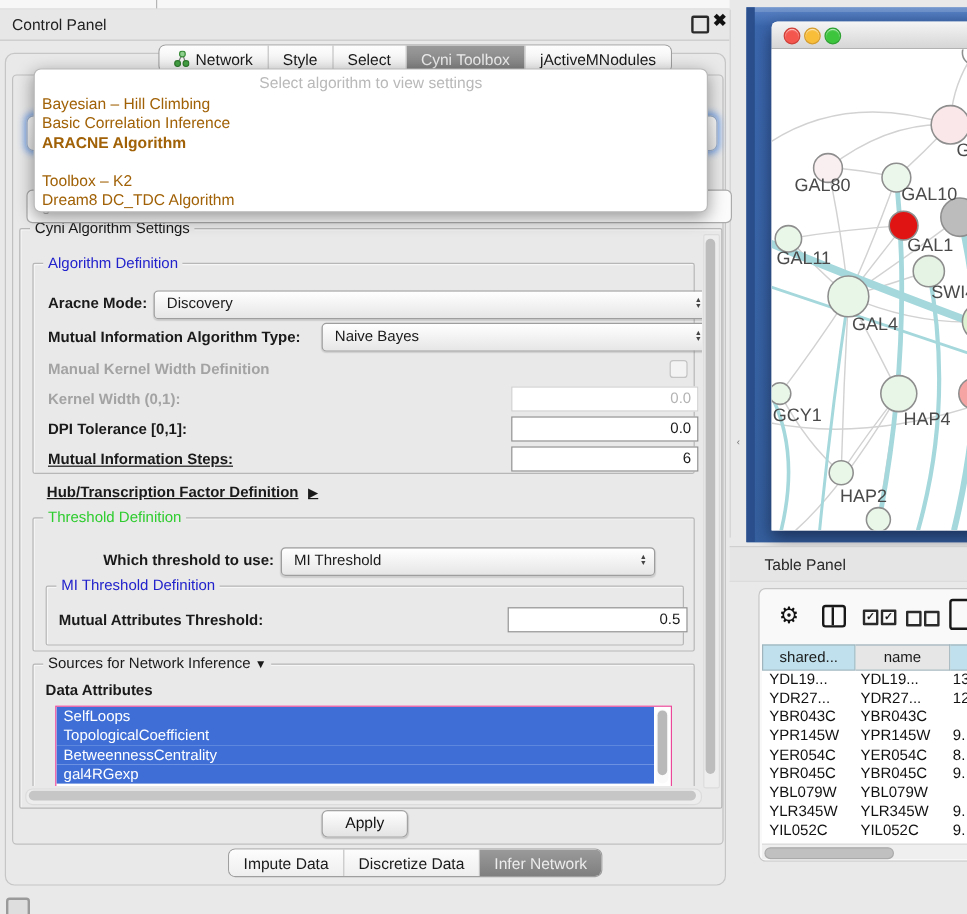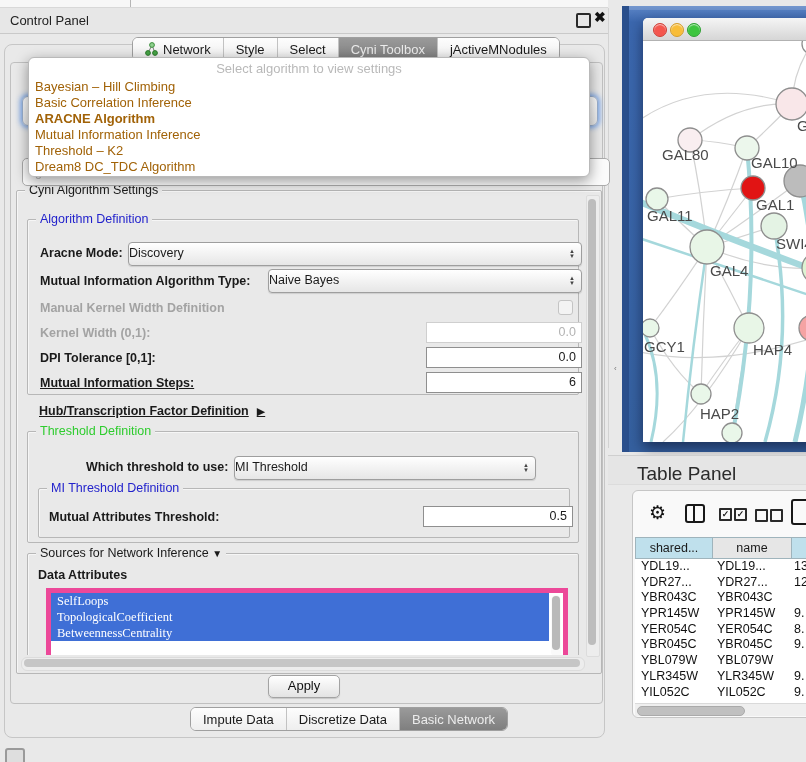--- a/index.html
+++ b/index.html
@@ -31,39 +31,39 @@
   
   .group{position:absolute;border:1px solid #b7b7b7;border-radius:2px;box-shadow:inset 1px 1px 0 #f6f6f6;}
   .legend{position:absolute;top:-8px;left:8px;background:#e9e9e9;padding:0 4px;font-size:12.5px;color:#1a1a1a;white-space:nowrap;}
   .legend.blue{color:var(--legend-blue);}
   .legend.green{color:var(--legend-green);}
 
   .lbl{position:absolute;font-size:12.5px;font-weight:bold;color:#1a1a1a;white-space:nowrap;}
   .lbl.dis{color:#a3a3a3;}
 
   .combo{position:absolute;height:22px;border:1px solid #9e9e9e;border-radius:4px;
-    background:linear-gradient(#ffffff,#e6e6e6);font-size:12.5px;line-height:21px;padding-left:0;
+    background:linear-gradient(#ffffff,#e6e6e6);font-size:12.5px;line-height:21px;padding-left:10px;
     box-shadow:0 1px 1px rgba(0,0,0,.12);}
   .combo .arrows{position:absolute;right:6px;top:1px;height:20px;display:flex;flex-direction:column;
     align-items:center;justify-content:center;font-size:6px;line-height:5px;color:#444;}
 
   .field{position:absolute;background:#fff;border:1px solid #8f8f8f;text-align:right;
     padding:0 5px;font-size:12.5px;line-height:19px;height:19px;}
   .field.dis{border-color:#cfcfcf;color:#b3b3b3;}
 
   .checkbox{position:absolute;width:13px;height:13px;border:1px solid #c4c4c4;border-radius:3px;background:#f3f3f3;}
 
   
   .vscroll{position:absolute;width:12px;background:#ededed;border:1px solid #dcdcdc;border-radius:2px;}
   .vscroll .thumb{position:absolute;left:1px;width:8px;background:#bdbdbd;border-radius:5px;}
   .hscroll{position:absolute;height:12px;background:#ededed;border:1px solid #dcdcdc;border-radius:6px;}
   .hscroll .thumb{position:absolute;top:1px;height:8px;background:#c6c6c6;border-radius:5px;}
 
   
-  .attr-list{position:absolute;background:#fff;border:5px solid #ec4899;overflow:hidden;font-family:Liberation Serif, serif;}
+  .attr-list{position:absolute;background:#fff;border:1px solid #ec4899;overflow:hidden;}
   .attr-item{height:16px;line-height:16px;font-size:12.5px;color:#fff;background:var(--selection-blue);
     padding-left:6px;width:492px;}
   .attr-scroll{position:absolute;right:2px;top:2px;width:10px;height:62px;background:#fafafa;border-radius:5px;}
   .attr-scroll .thumb{position:absolute;left:1px;top:1px;width:8px;height:54px;background:#b9b9b9;border-radius:5px;}
 
   
   .popup{left:0;top:57px;width:560px;height:118px;background:#fff;border:1px solid #b9b9b9;border-radius:6px;
     box-shadow:0 4px 14px rgba(0,0,0,.4);z-index:30;margin-left:28px;}
   .popup-prompt{position:absolute;top:3px;left:0;width:100%;text-align:center;font-size:13px;color:#b9b9b9;}
   .popup-item{position:absolute;left:6px;font-size:13px;color:#a16207;white-space:nowrap;}
@@ -96,21 +96,21 @@
     background:linear-gradient(#f5f5f5,#d6d6d6);border-bottom:1px solid #b2b2b2;}
   .tl{position:absolute;top:5px;width:12px;height:12px;border-radius:50%;box-shadow:inset 0 1px 1px rgba(255,255,255,.7);}
   .tl.red{left:10px;background:#f4564e;border:1px solid #ce4038;}
   .tl.yellow{left:27px;background:#f8bd39;border:1px solid #d49d2e;}
   .tl.green{left:44px;background:#3dc53e;border:1px solid #2fa133;}
   .net-canvas{position:absolute;left:0;top:23px;width:180px;height:401px;overflow:hidden;background:#fff;}
   .node-label{position:absolute;font-size:15px;color:#4a4a4a;white-space:nowrap;}
 
   .table-titlebar{position:absolute;left:0;top:455px;width:198px;height:28px;background:#e5e5e5;
     border-top:1px solid #cfcfcf;border-bottom:1px solid #dcdcdc;}
-  .table-title{position:absolute;left:29px;top:7px;font-size:19px;color:#2a2a2a;}
+  .table-title{position:absolute;left:29px;top:7px;font-size:13px;color:#2a2a2a;}
 
   .table-card{position:absolute;left:24px;top:490px;width:180px;height:226px;background:#f9f9f9;
     border:1px solid #c6c6c6;border-radius:6px;overflow:hidden;}
   .tb-toolbar{position:absolute;left:0;top:0;width:100%;height:46px;}
   .gear{position:absolute;left:16px;top:10px;font-size:19px;color:#111;}
   .split-icon{position:absolute;left:52px;top:13px;width:16px;height:15px;border:2px solid #181818;border-radius:3px;}
   .split-icon:after{content:"";position:absolute;left:6px;top:0;width:2px;height:15px;background:#181818;}
   .cb{position:absolute;width:9px;height:9px;border:2px solid #2a2a2a;border-radius:1px;font-size:9px;line-height:9px;
     font-weight:bold;color:#1a1a1a;text-align:center;}
   .doc-icon{position:absolute;left:158px;top:8px;width:22px;height:22px;border:2px solid #181818;border-radius:3px;background:#f9f9f9;}
@@ -244,20 +244,21 @@
         </div>
       </div>
 
       <div class="group" style="left:8px;top:358px;width:550px;height:150px;">
         <span class="legend"><span>Sources for Network Inference</span> <span class="src-tri">▼</span></span>
         <span class="lbl" style="left:10px;top:14px;">Data Attributes</span>
         <div class="attr-list" style="left:18px;top:34px;width:512px;height:100px;">
           <div class="attr-item">SelfLoops</div>
           <div class="attr-item">TopologicalCoefficient</div>
           <div class="attr-item">BetweennessCentrality</div>
+          <div class="attr-item">gal4RGexp</div>
           <div class="attr-scroll">
               <div class="thumb"></div>
             </div>
         </div>
       </div>
     </div>
 
     <div class="vscroll" style="left:569px;top:4px;width:12px;height:460px;">
       <div class="thumb" style="top:3px;height:446px;"></div>
     </div>
@@ -269,31 +270,30 @@
   <div class="abs apply-btn">Apply</div>
 
   <div class="abs tabbar bottom-tabs">
     <div class="tab">
         <span>Impute Data</span>
       </div>
     <div class="tab">
         <span>Discretize Data</span>
       </div>
     <div class="tab active">
-        <span>Basic Network</span>
+        <span>Infer Network</span>
       </div>
   </div>
 
   <div class="abs popup">
     <div class="popup-prompt">Select algorithm to view settings</div>
     <div class="popup-item" style="top:21px;">Bayesian – Hill Climbing</div>
     <div class="popup-item" style="top:37px;">Basic Correlation Inference</div>
     <div class="popup-item bold" style="top:53px;">ARACNE Algorithm</div>
-    <div class="popup-item" style="top:69px;">Mutual Information Inference</div>
-    <div class="popup-item" style="top:85px;">Threshold – K2</div>
+    <div class="popup-item" style="top:85px;">Toolbox – K2</div>
     <div class="popup-item" style="top:101px;">Dream8 DC_TDC Algorithm</div>
   </div>
 
   <div class="abs right-side">
     <div class="splitter-line"></div>
     <div class="splitter-mark">‹</div>
 
     <div class="net-frame">
       <div class="net-window">
         <div class="net-titlebar">

